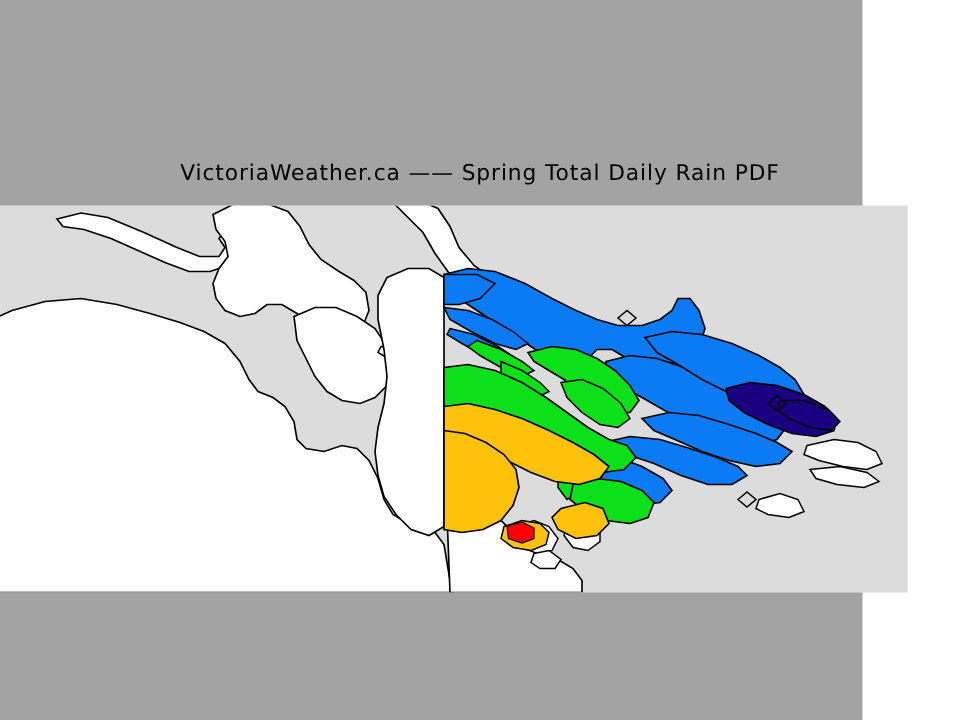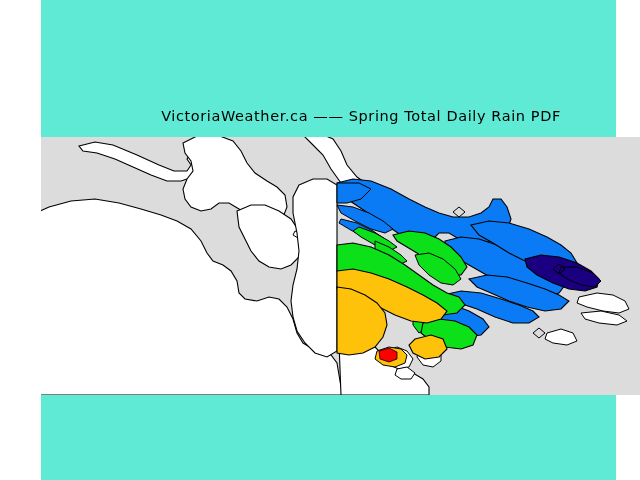--- a/index.html
+++ b/index.html
@@ -12,22 +12,21 @@
     height: 480px;
     position: relative;
     overflow: hidden;
     font-family: "DejaVu Sans", sans-serif;
   }
 
   #page {
     position: absolute;
     left: 0; top: 0;
     width: 575px; height: 480px;
-    background: #5eead4;
-    margin-left: 41px;
+    background: #a3a3a3;
   }
 
   
   #title {
     position: absolute;
     left: 0;
     top: 108px;
     width: 640px;
     text-align: center;
     font-family: "DejaVu Sans", sans-serif;

